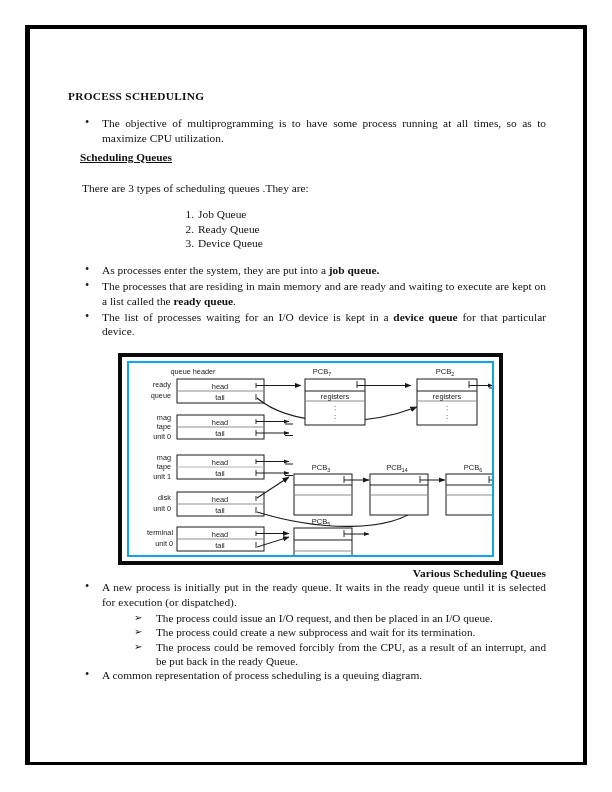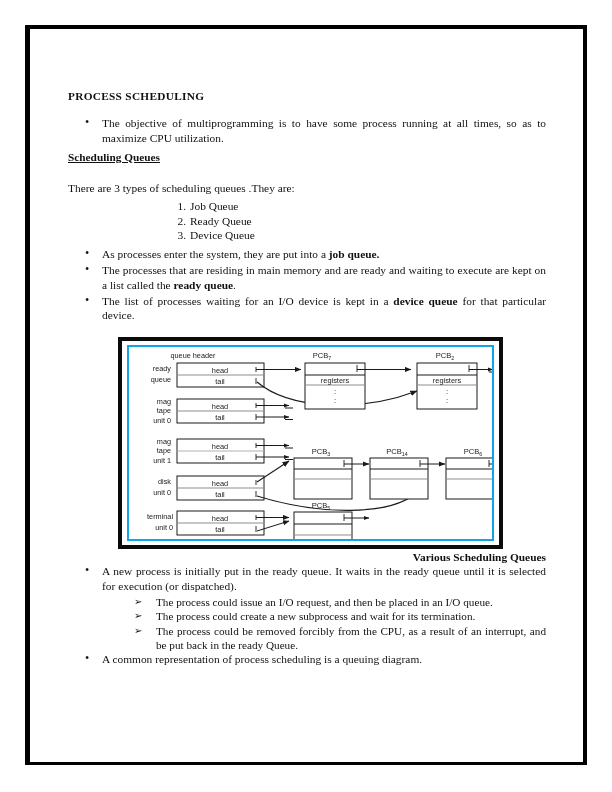--- a/index.html
+++ b/index.html
@@ -63,32 +63,32 @@
     position: absolute;
     left: 17px;
     top: -1px;
     font-size: 12px;
   }
 
   .section-head {
     font-weight: bold;
     font-size: 11.3px;
     text-decoration: underline;
-    margin: 1px 0 0 0;
+    margin: 1px 0 0 12px;
     display: inline-block;
   }
 
   .intro-line {
     font-size: 11.4px;
-    margin: 16px 0 0 0;
+    margin: 16px 0 0 14px;
     line-height: 14.6px;
   }
 
   ol.numlist {
-    margin: 4px;
+    margin: 12px;
     padding: 0 0 0 118px;
     list-style: none;
     counter-reset: nl;
   }
   ol.numlist > li {
     counter-increment: nl;
     position: relative;
     font-size: 11.4px;
     line-height: 14.6px;
   }

